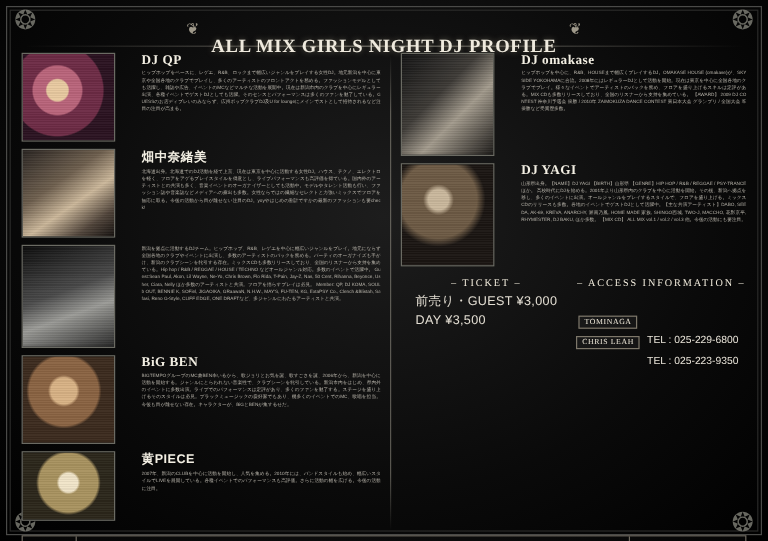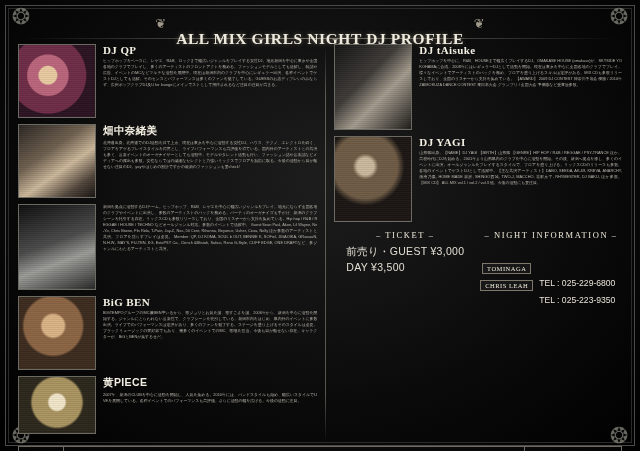--- a/index.html
+++ b/index.html
@@ -98,21 +98,21 @@
 
   .vrule {
     width: 1px;
     background: linear-gradient(to bottom, rgba(255,255,255,0), rgba(180,175,160,.45) 12%, rgba(180,175,160,.45) 88%, rgba(255,255,255,0));
     margin-top: 2px;
   }
 
   
   .artist {
     display: flex;
-    gap: 7px;
+    gap: 22px;
   }
   .photo {
     flex: 0 0 auto;
     width: 78px;
     height: 58px;
     border: 1px solid #6b6b63;
     box-sizing: border-box;
     position: relative;
     overflow: hidden;
     background: #111;
@@ -311,21 +311,21 @@
 
     <div class="vrule"></div>
 
     <div class="col right">
 
       <div class="artist xtall">
         <div class="photo grainy">
           <div class="ph-inner p-taisuke"></div>
         </div>
         <div class="artist-body">
-          <div class="artist-name">DJ tAisuke</div>
+          <div class="artist-name">DJ omakase</div>
           <div class="artist-bio">ヒップホップを中心に、R&amp;B、HOUSEまで幅広くプレイするDJ。OMAKASE HOUSE (omakase)が、SKYSIDE YOKOHAMAに合流。2008年にはレギュラーDJとして活動を開始。現在は東京を中心に全国各地のクラブでプレイ。様々なイベントでアーティストのバックを務め、フロアを盛り上げるスキルは定評がある。MIX CDも多数リリースしており、全国のリスナーから支持を集めている。 【AWARD】 2009 DJ CONTEST 神奈川予選会 優勝 / 2010年 ZAIMOKUZA DANCE CONTEST 東日本大会 グランプリ / 全国大会 準優勝など受賞歴多数。</div>
         </div>
       </div>
 
       <div class="artist xtall">
         <div class="photo grainy">
           <div class="ph-inner p-yagi"></div>
         </div>
         <div class="artist-body">
           <div class="artist-name">DJ YAGI</div>
@@ -336,21 +336,21 @@
 
       <div class="info-row">
         <div class="info-box">
           <div class="info-title">– TICKET –</div>
           <div class="info-lines ticket-lines">
             <div class="big">前売り・GUEST ¥3,000</div>
             <div class="big">DAY ¥3,500</div>
           </div>
         </div>
         <div class="info-box">
-          <div class="info-title">– NIGHT INFORMATION –</div>
+          <div class="info-title">– ACCESS INFORMATION –</div>
           <div class="ti-wrap">
             <div class="ti-logos">
               <div class="logo-chip">TOMINAGA</div>
               <div class="logo-chip">CHRIS LEAH</div>
             </div>
             <div class="ti-tels">
               <div>TEL : 025-229-6800</div>
               <div>TEL : 025-223-9350</div>
             </div>
           </div>

